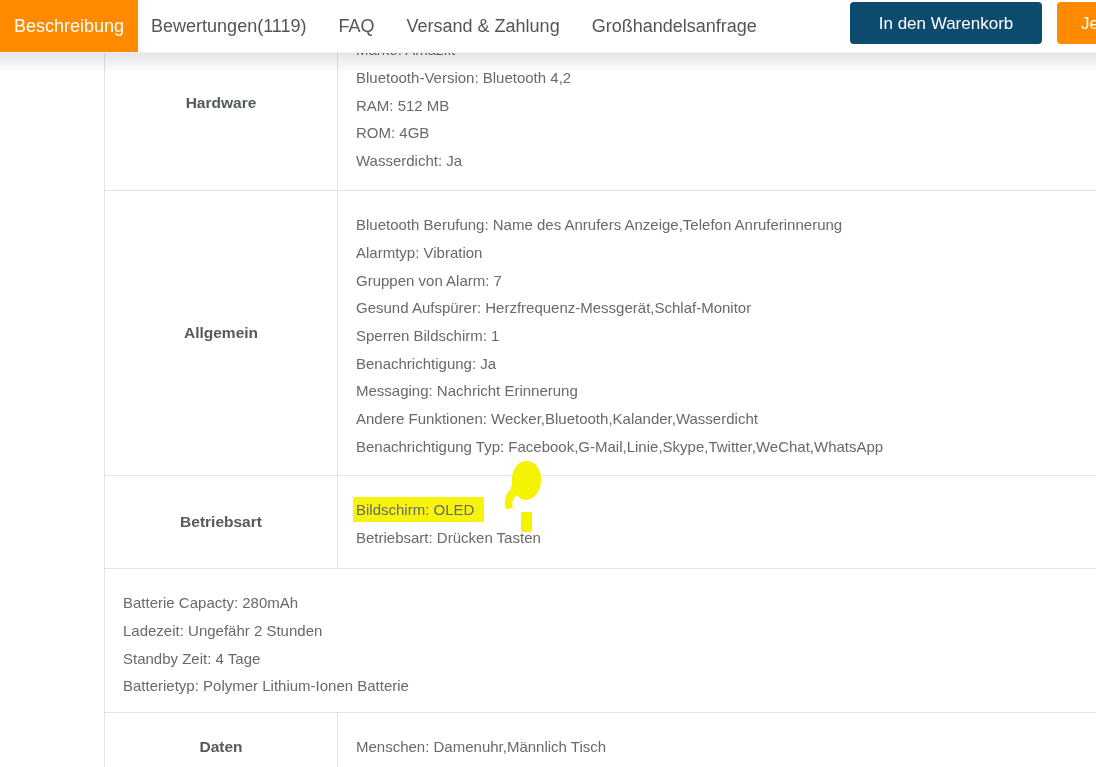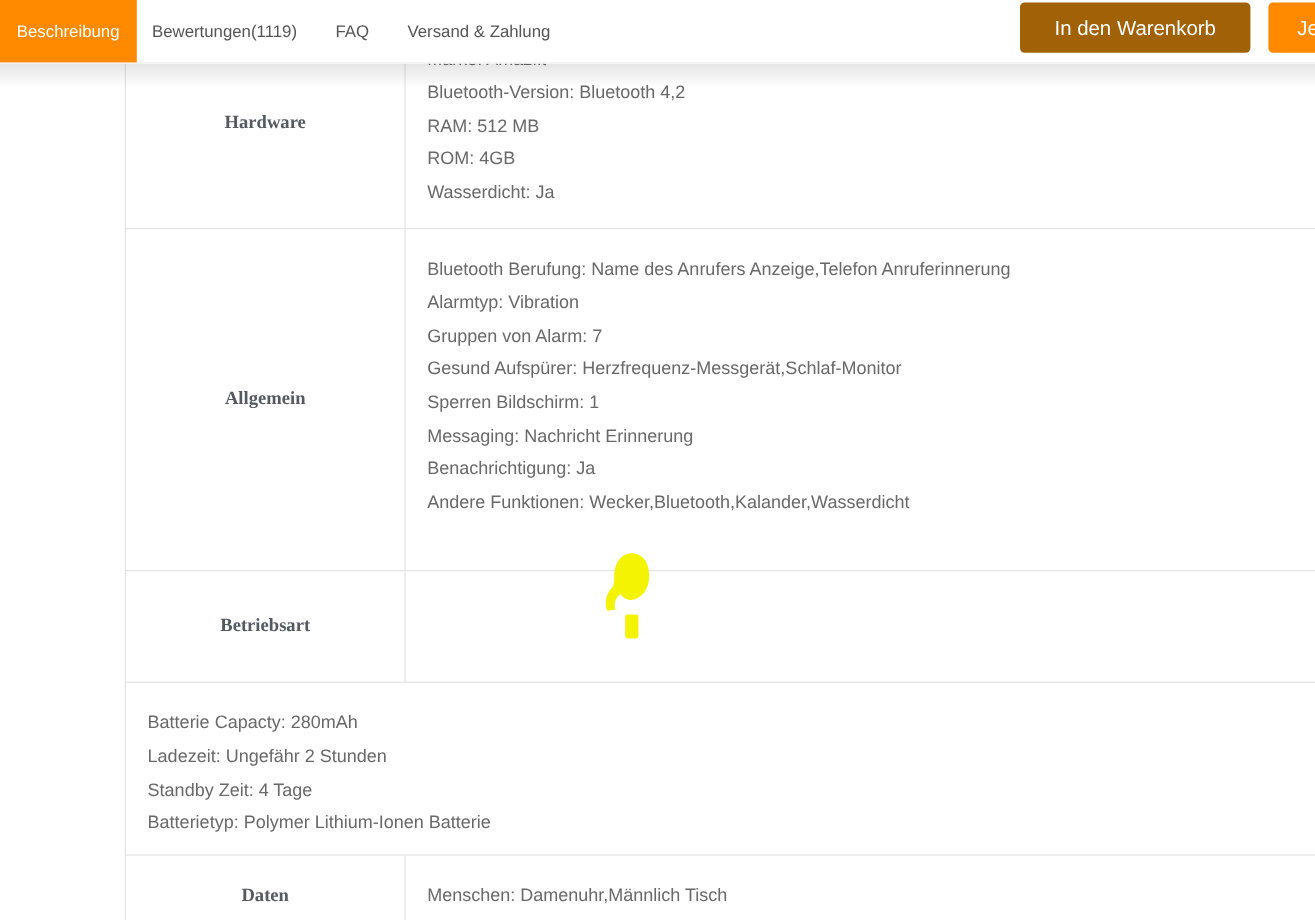--- a/index.html
+++ b/index.html
@@ -11,44 +11,44 @@
   .navbar{
     position:fixed;top:0;left:0;width:1096px;height:52px;background:#fff;
     z-index:10;display:flex;align-items:stretch;border-bottom:1px solid #ededed;
   }
   .nav-shadow{
     position:fixed;top:53px;left:0;width:1096px;height:20px;z-index:9;pointer-events:none;
     background:linear-gradient(rgba(0,0,0,0.10),rgba(0,0,0,0));
   }
   .tab{
     display:flex;align-items:center;padding:0 13px;margin-right:6px;
-    font-size:14px;color:#555;cursor:pointer;white-space:nowrap;
+    font-size:18px;color:#555;cursor:pointer;white-space:nowrap;
   }
   .tab.active{background:#ff8a00;color:#fff;padding:0 14px;margin-right:0;}
   .nav-btn{
     position:absolute;top:2px;height:42px;border:none;border-radius:4px;
     color:#fff;font-size:17px;font-family:inherit;cursor:pointer;line-height:42px;
   }
-  .btn-cart{left:850px;width:192px;background:#a16207;text-align:center;}
+  .btn-cart{left:850px;width:192px;background:#0c4a6e;text-align:center;}
   .btn-buy{left:1057px;width:140px;background:#ff8a00;text-align:left;padding-left:24px;}
   
   .spec-table{
     position:absolute;left:104px;top:15px;width:1100px;z-index:1;
     border-left:1px solid #e3e3e3;border-top:1px solid #e3e3e3;
   }
   .spec-row{display:flex;border-bottom:1px solid #e3e3e3;box-sizing:border-box;}
   .row-hardware{height:175px}
   .row-allgemein{height:285px}
   .row-bildschirm{height:93px}
   .row-batterie{height:144px}
   .row-daten{height:68px}
   .spec-label{
     width:233px;flex:none;border-right:1px solid #e3e3e3;box-sizing:border-box;
     display:flex;align-items:center;justify-content:center;
-    font-weight:bold;font-size:15.5px;color:#545a60;font-family:Liberation Serif, serif;
+    font-weight:bold;font-size:15.5px;color:#545a60;
   }
   .spec-items{
     list-style:none;margin:0;padding:20px 0 0 18px;
     font-size:15px;color:#696969;
   }
   .spec-items li{height:27.7px;display:flex;align-items:center;white-space:nowrap;}
   .highlight{background:#f7f30e;padding:4px 10px 4px 3px;margin-left:-3px;}
   
   .marker{position:absolute;left:495px;top:450px;z-index:3;pointer-events:none;}
 </style>
@@ -69,28 +69,35 @@
   </div>
 
   <div class="spec-row row-allgemein">
     <div class="spec-label">Allgemein</div>
     <ul class="spec-items">
       <li>Bluetooth Berufung: Name des Anrufers Anzeige,Telefon Anruferinnerung</li>
       <li>Alarmtyp: Vibration</li>
       <li>Gruppen von Alarm: 7</li>
       <li>Gesund Aufspürer: Herzfrequenz-Messgerät,Schlaf-Monitor</li>
       <li>Sperren Bildschirm: 1</li>
+      <li>Benachrichtigung: Ja</li>
       <li>Messaging: Nachricht Erinnerung</li>
-      <li>Benachrichtigung: Ja</li>
       <li>Andere Funktionen: Wecker,Bluetooth,Kalander,Wasserdicht</li>
+      <li>Benachrichtigung Typ: Facebook,G-Mail,Linie,Skype,Twitter,WeChat,WhatsApp</li>
     </ul>
   </div>
 
   <div class="spec-row row-bildschirm">
     <div class="spec-label">Betriebsart</div>
+    <ul class="spec-items">
+      <li>
+        <span class="highlight">Bildschirm: OLED</span>
+      </li>
+      <li>Betriebsart: Drücken Tasten</li>
+    </ul>
   </div>
 
   <div class="spec-row row-batterie">
     <ul class="spec-items">
       <li>Batterie Capacty: 280mAh</li>
       <li>Ladezeit: Ungefähr 2 Stunden</li>
       <li>Standby Zeit: 4 Tage</li>
       <li>Batterietyp: Polymer Lithium-Ionen Batterie</li>
     </ul>
   </div>
@@ -109,16 +116,17 @@
            C27 50 24 48 22 45 C18 48 16 53 18 58 L11 59 C8 51 11 43 16 39
            C16 37 17 35 17 33 Z" fill="#f3f302"></path>
   <rect x="26" y="62" width="11" height="20" rx="2" fill="#f3f302"></rect>
 </svg>
 
 <div class="navbar">
   <div class="tab active">Beschreibung</div>
   <div class="tab">Bewertungen(1119)</div>
   <div class="tab">FAQ</div>
   <div class="tab">Versand &amp; Zahlung</div>
+  <div class="tab">Großhandelsanfrage</div>
   <button class="nav-btn btn-cart">In den Warenkorb</button>
   <button class="nav-btn btn-buy">Jetzt kaufen</button>
 </div>
 <div class="nav-shadow"></div>
 
 </body></html>

